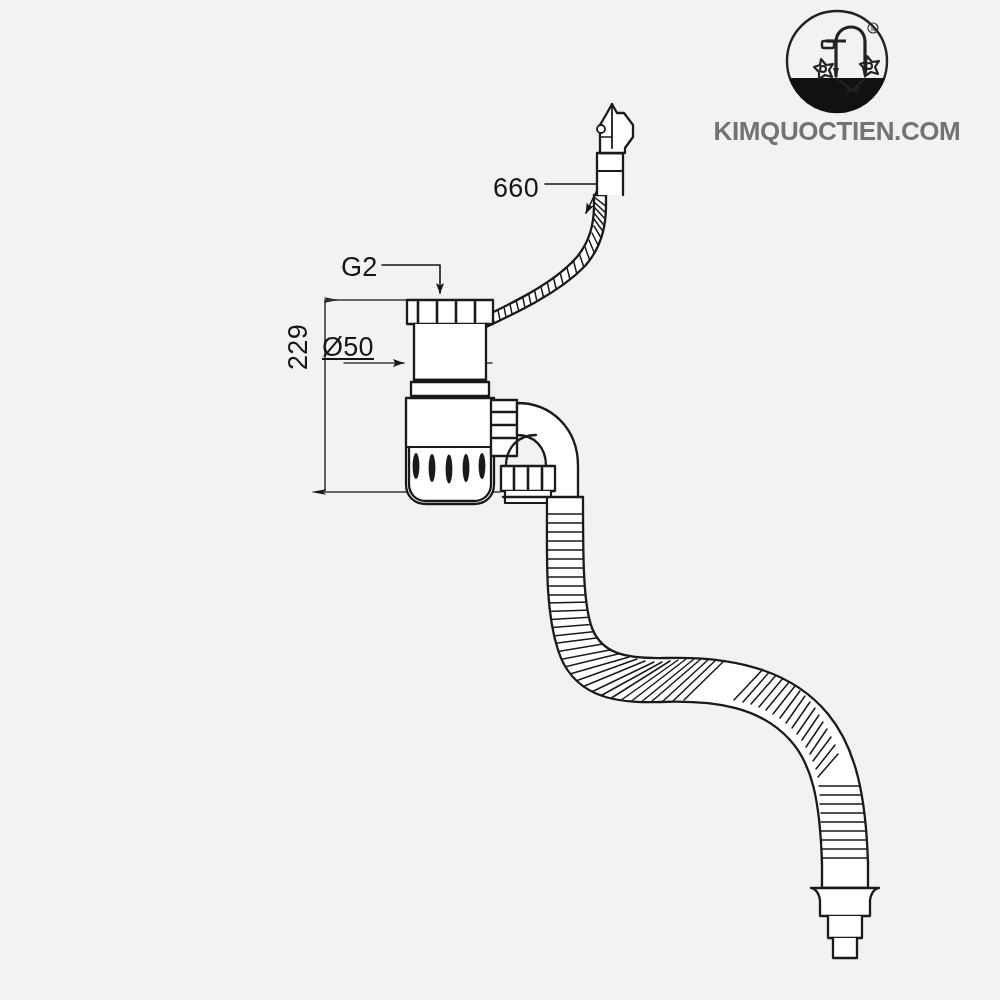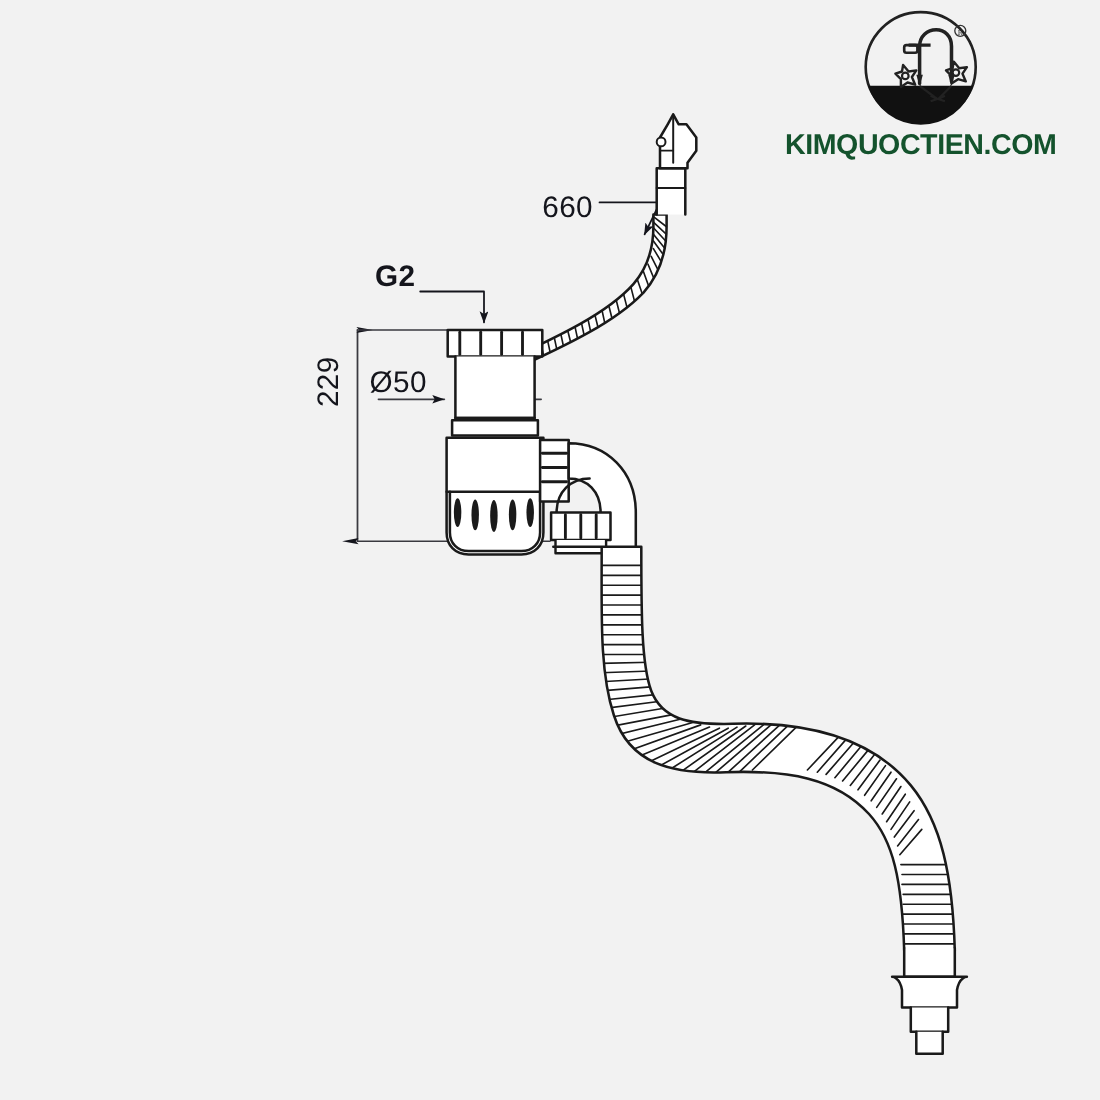--- a/index.html
+++ b/index.html
@@ -38,35 +38,35 @@
   }
   .brand-logo {
     display: block;
     margin: 0 auto;
   }
   .brand-text {
     font-family: "Liberation Sans", sans-serif;
     font-weight: bold;
     font-size: 26px;
     letter-spacing: -0.4px;
-    color: #14532d;
+    color: #737373;
     margin-top: 2px;
     white-space: nowrap;
   }
   .dim-label {
     position: absolute;
     font-family: "Liberation Sans", sans-serif;
     font-size: 27px;
     color: #14151c;
     white-space: nowrap;
     letter-spacing: 0.3px;
   }
   #label-510 { left: 493px; top: 173px; }
-  #label-g2  { left: 341px; top: 236px; font-weight: bold; }
-  #label-d50 { left: 336px; top: 332px; }
+  #label-g2  { left: 341px; top: 252px; }
+  #label-d50 { left: 322px; top: 332px; text-decoration: underline; }
   #label-229 {
     left: 283px;
     top: 370px;
     transform: rotate(-90deg);
     transform-origin: left top;
   }
 </style>
 </head>
 <body>
 

